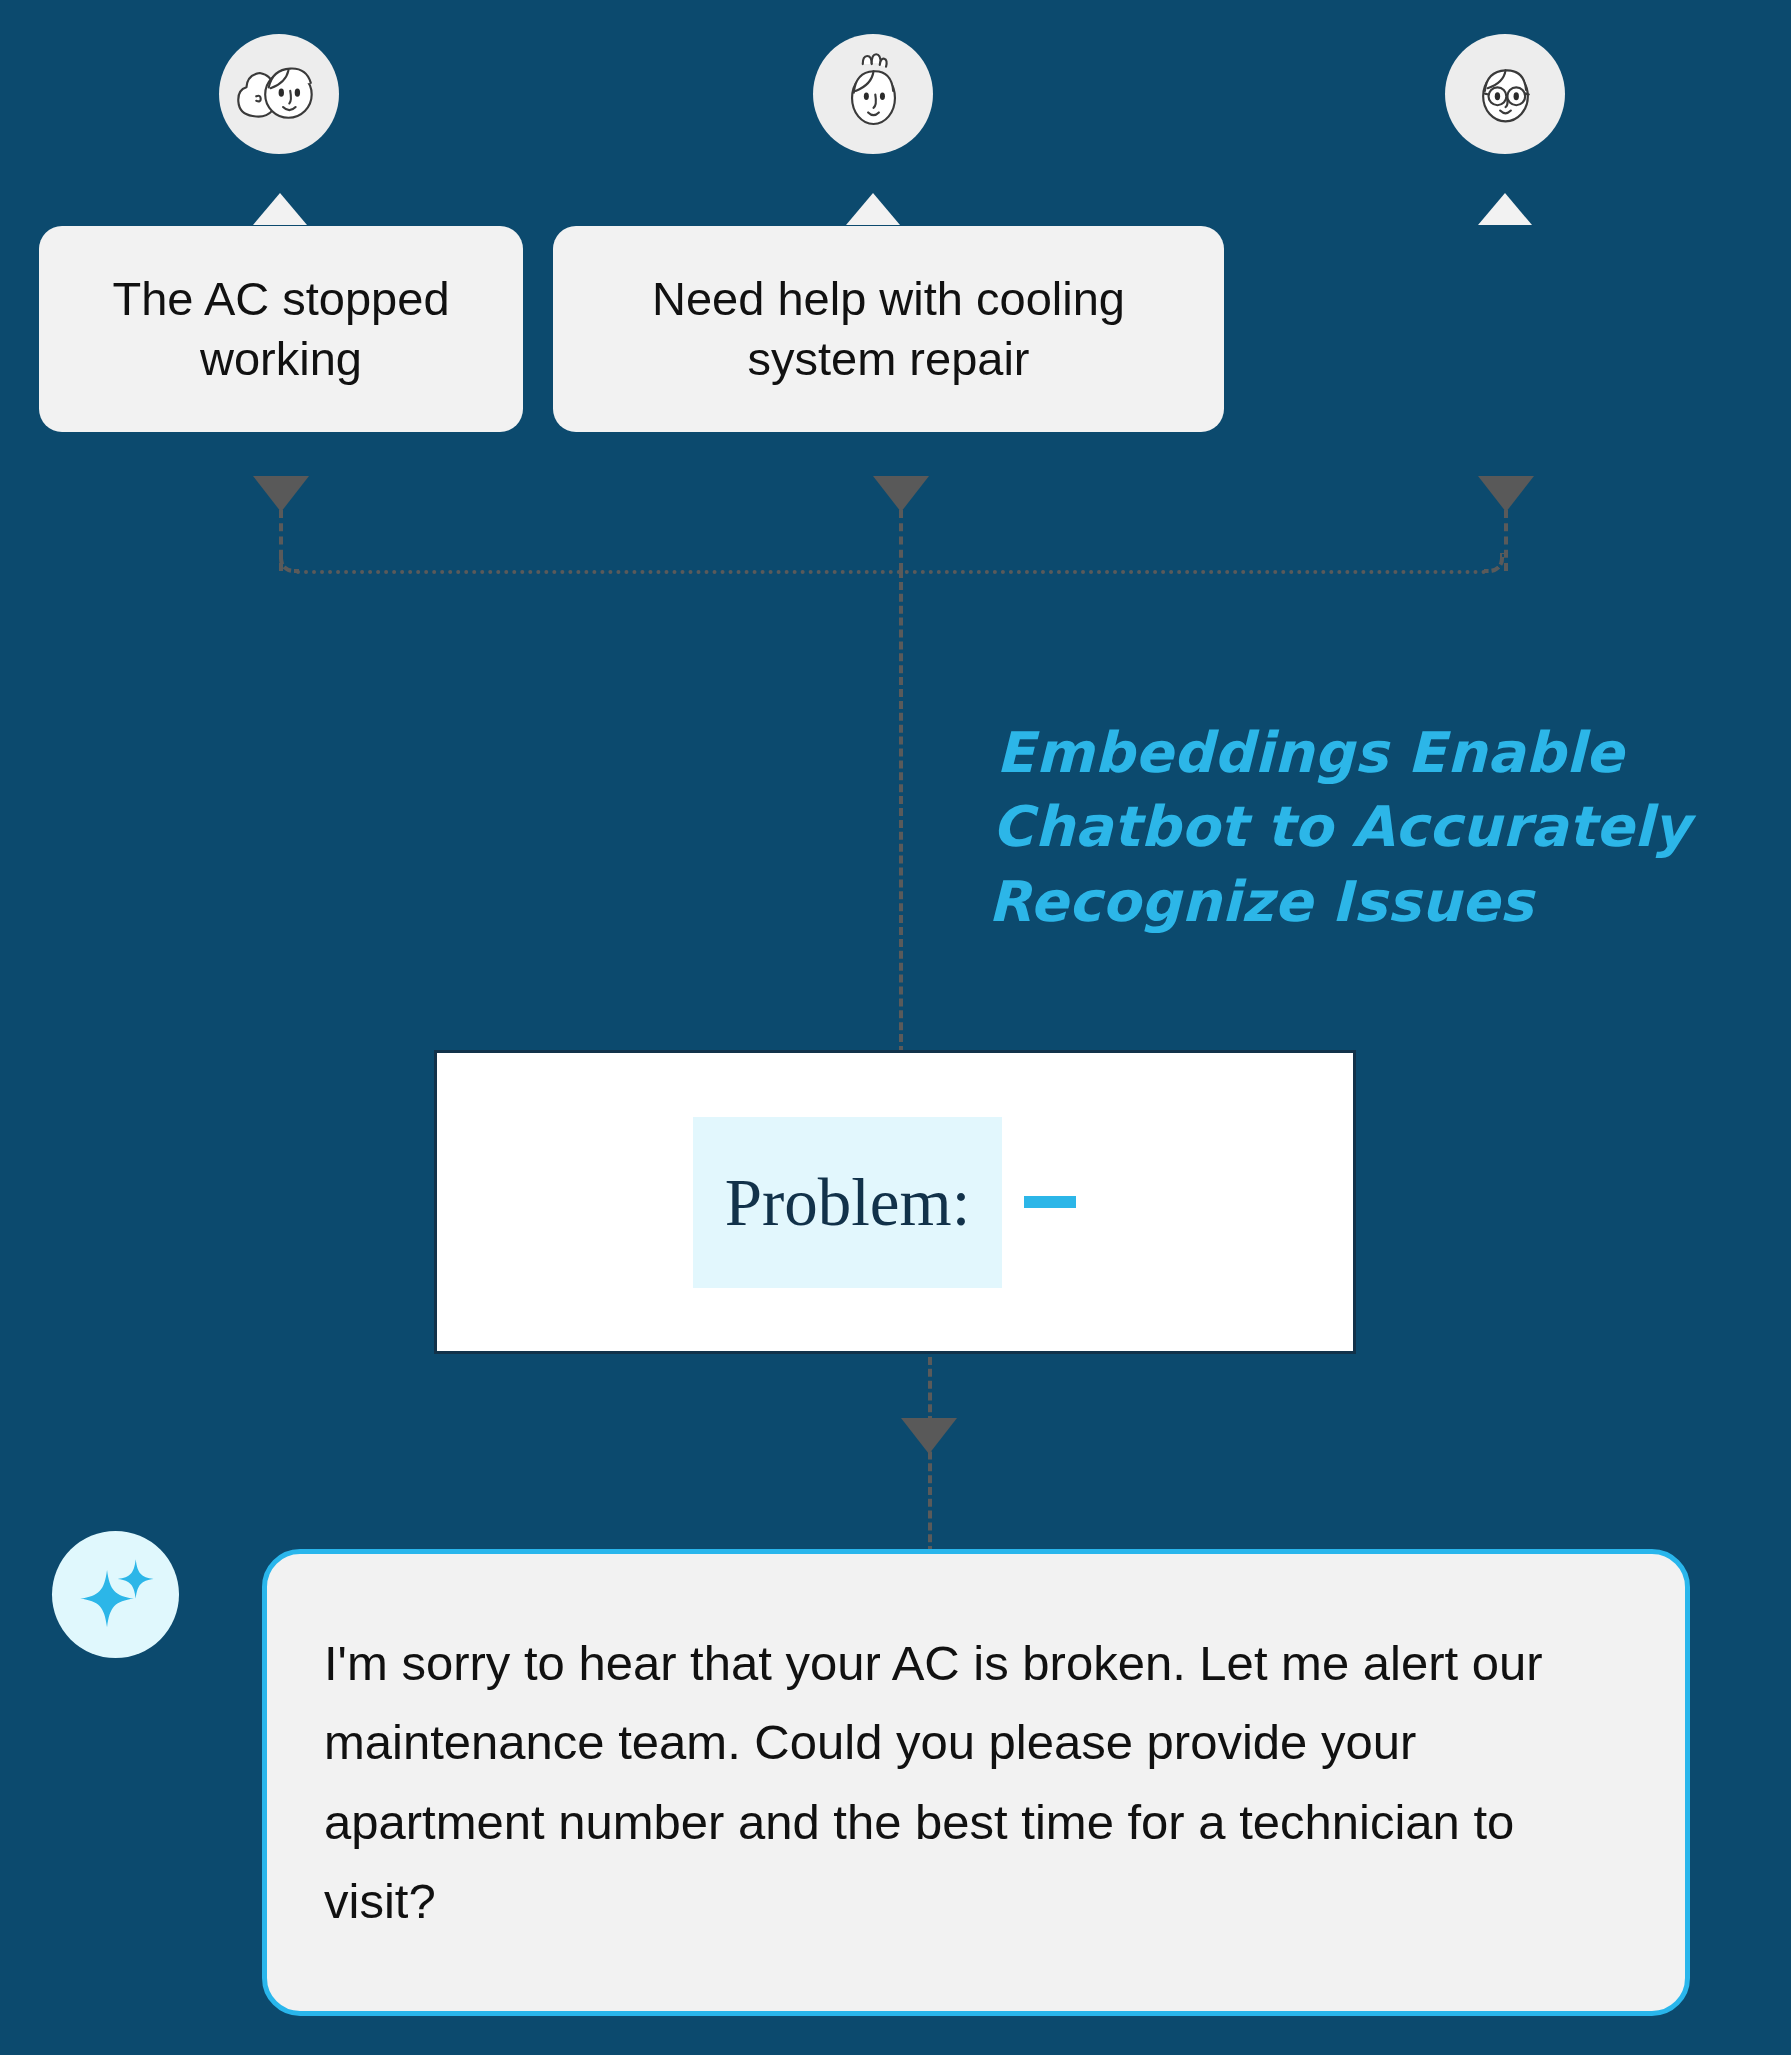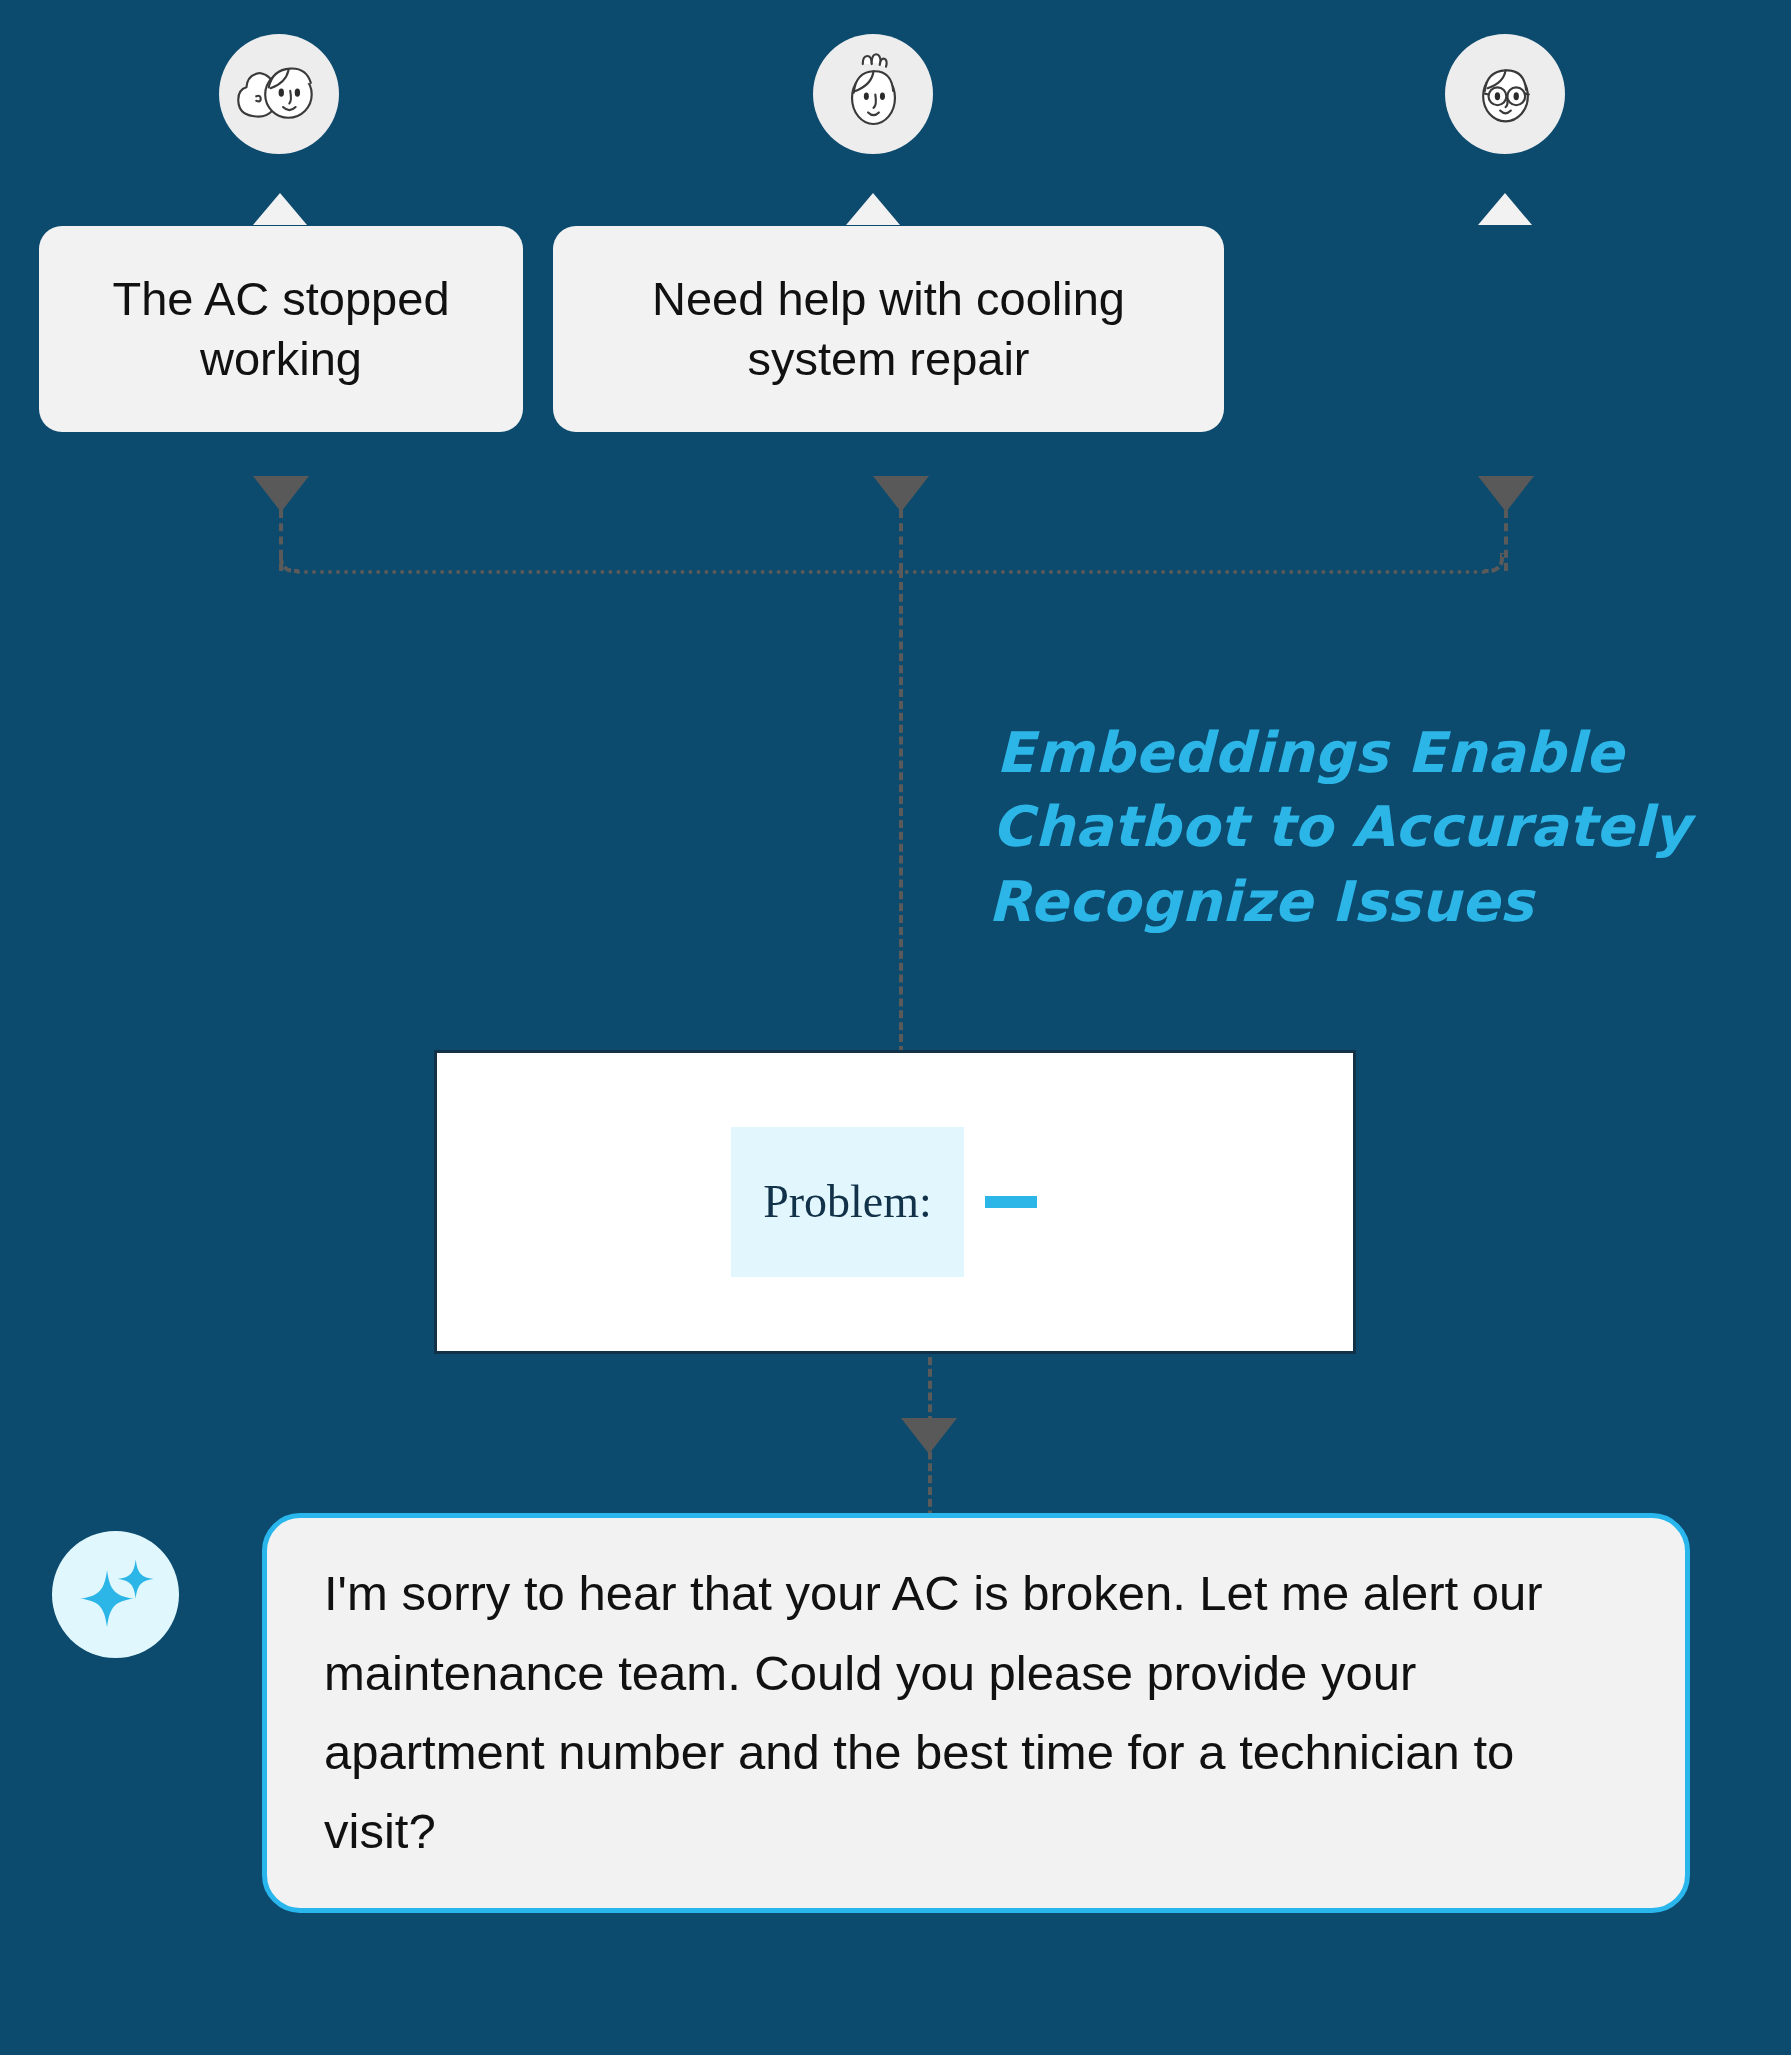--- a/index.html
+++ b/index.html
@@ -115,21 +115,21 @@
     justify-content: center;
   }
   .token-row {
     display: flex;
     align-items: center;
   }
   .token {
     background: #e2f7fd;
     color: #12324a;
     font-family: "Liberation Serif", serif;
-    font-size: 46px;
+    font-size: 67px;
     line-height: 1;
     padding: 52px 32px;
     display: flex;
     align-items: center;
   }
   .token-dash {
     width: 52px;
     height: 11.6px;
     background: #2cb6e8;
     margin: 0 21.5px;
@@ -259,18 +259,18 @@
   <div class="vline" style="left:928px; top:1357px; height:197px;"></div>
   <div class="tri-down" style="left:901px; top:1418px;"></div>
 
   <div class="sparkle-badge" style="left: 52px; top: 1531px;">
     <svg width="86" height="86" viewBox="0 0 96 96">
       <path d="M38 20 C41 43 47 49 68 52 C47 55 41 61 38 84 C35 61 29 55 8 52 C29 49 35 43 38 20 Z" fill="#2cb6e8"></path>
       <path d="M70 8 C72 24 76 28 90 30 C76 32 72 36 70 52 C68 36 64 32 50 30 C64 28 68 24 70 8 Z" fill="#2cb6e8"></path>
     </svg>
   </div>
 
-  <div class="response-bubble" style="left:262px; top:1513px; width:1428px; height:400px;">
+  <div class="response-bubble" style="left:262px; top:1549px; width:1428px; height:467px;">
     <span>I'm sorry to hear that your AC is broken. Let me alert our maintenance team. Could you please provide your apartment number and the best time for a technician to visit?</span>
   </div>
 
 </div>
 
 
 </body></html>

